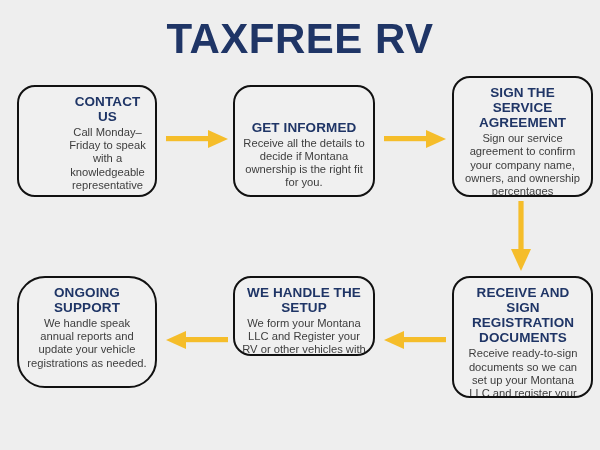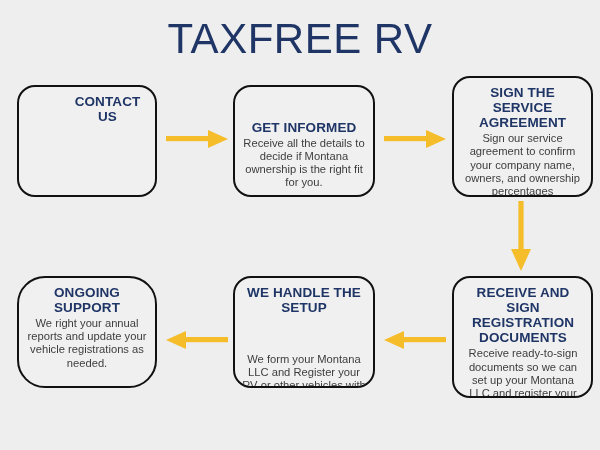--- a/index.html
+++ b/index.html
@@ -22,21 +22,21 @@
   }
 
   
   .title {
     position: absolute;
     left: 0;
     top: 16px;
     width: 600px;
     text-align: center;
     font-size: 42px;
-    font-weight: normal;
+    font-weight: bold;
     letter-spacing: 0.5px;
     color: #1f3566;
     line-height: 1.1;
     user-select: none;
   }
 
   
   .box {
     position: absolute;
     box-sizing: border-box;
@@ -65,21 +65,21 @@
     line-height: 1.17;
     text-align: center;
     margin: 0;
   }
 
   
   #box-contact-us        { left: 17px;  top: 85px;  width: 140px; height: 112px; padding-left: 48px; }
   #box-get-informed      { left: 233px; top: 85px;  width: 142px; height: 112px; justify-content: flex-end; }
   #box-sign-agreement    { left: 452px; top: 76px;  width: 141px; height: 121px; align-items: flex-end; }
   #box-receive-sign-docs { left: 452px; top: 276px; width: 141px; height: 122px; padding-left: 8px; }
-  #box-we-handle-setup   { left: 233px; top: 276px; width: 142px; height: 112px; gap: 36px; }
+  #box-we-handle-setup   { left: 233px; top: 276px; width: 142px; height: 80px; }
   #box-ongoing-support   { left: 17px;  top: 276px; width: 140px; height: 112px; border-radius: 28px; }
 
   
   .arrow {
     position: absolute;
   }
   .arrow svg { display: block; }
 
   #arrow-contact-to-informed { left: 166px; top: 129px; }
   #arrow-informed-to-sign    { left: 384px; top: 129px; }
@@ -89,20 +89,21 @@
 </style>
 </head>
 <body>
 
 <div id="canvas">
 
   <div class="title">TAXFREE RV</div>
 
   <div class="box" id="box-contact-us">
     <div class="box-title">CONTACT US</div>
+    <div class="box-body">Call Monday–Friday to speak with a knowledgeable representative</div>
   </div>
 
   <div class="box" id="box-get-informed">
     <div class="box-title">GET INFORMED</div>
     <div class="box-body">Receive all the details to decide if Montana ownership is the right fit for you.</div>
   </div>
 
   <div class="box" id="box-sign-agreement">
     <div class="box-title">SIGN THE SERVICE AGREEMENT</div>
     <div class="box-body">Sign our service agreement to confirm your company name, owners, and ownership percentages</div>
@@ -113,21 +114,21 @@
     <div class="box-body">Receive ready-to-sign documents so we can set up your Montana LLC and register your vehicle(s)</div>
   </div>
 
   <div class="box" id="box-we-handle-setup">
     <div class="box-title">WE HANDLE THE SETUP</div>
     <div class="box-body">We form your Montana LLC and Register your RV or other vehicles with the local County Treasurer</div>
   </div>
 
   <div class="box" id="box-ongoing-support">
     <div class="box-title">ONGOING SUPPORT</div>
-    <div class="box-body">We right your annual reports and update your vehicle registrations as needed.</div>
+    <div class="box-body">We handle speak annual reports and update your vehicle registrations as needed.</div>
   </div>
 
   <div class="arrow" id="arrow-contact-to-informed">
     <svg width="62" height="20" viewBox="0 0 62 20">
       <rect x="0" y="7" width="44" height="5.2" fill="#f5bd2a"></rect>
       <polygon points="42,1 62,10 42,19" fill="#f5bd2a"></polygon>
     </svg>
   </div>
 
   <div class="arrow" id="arrow-informed-to-sign">

